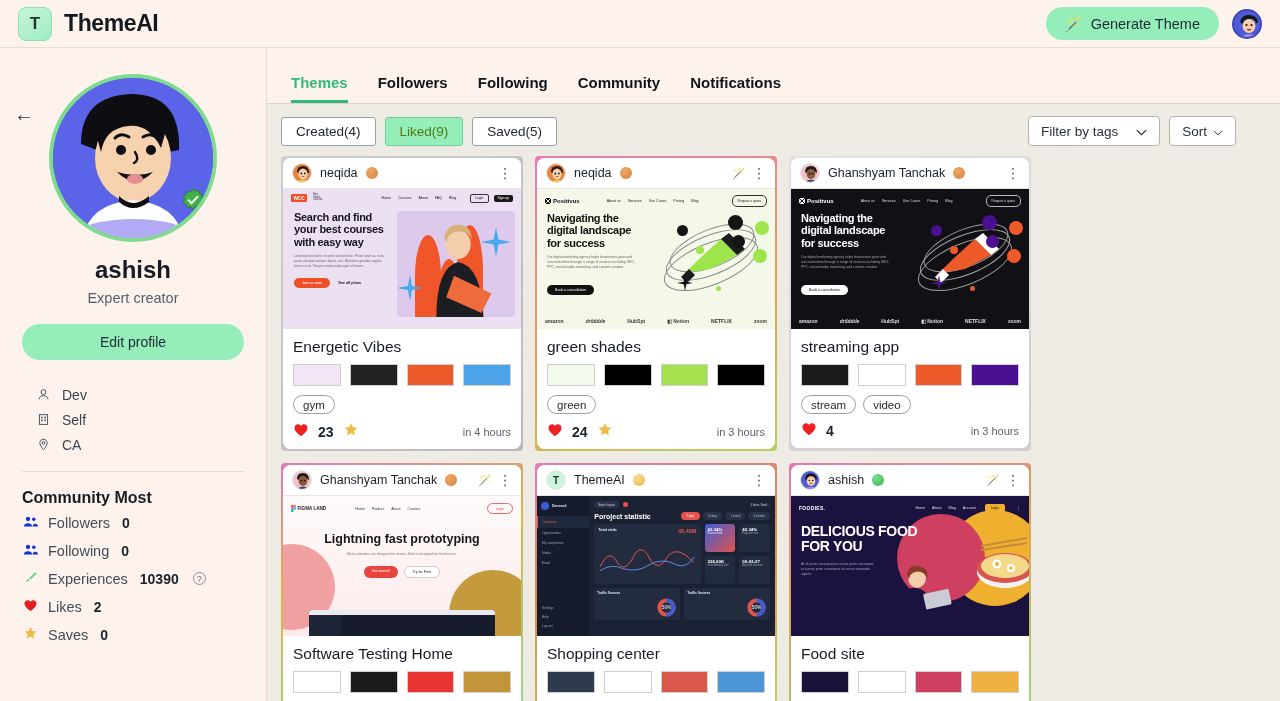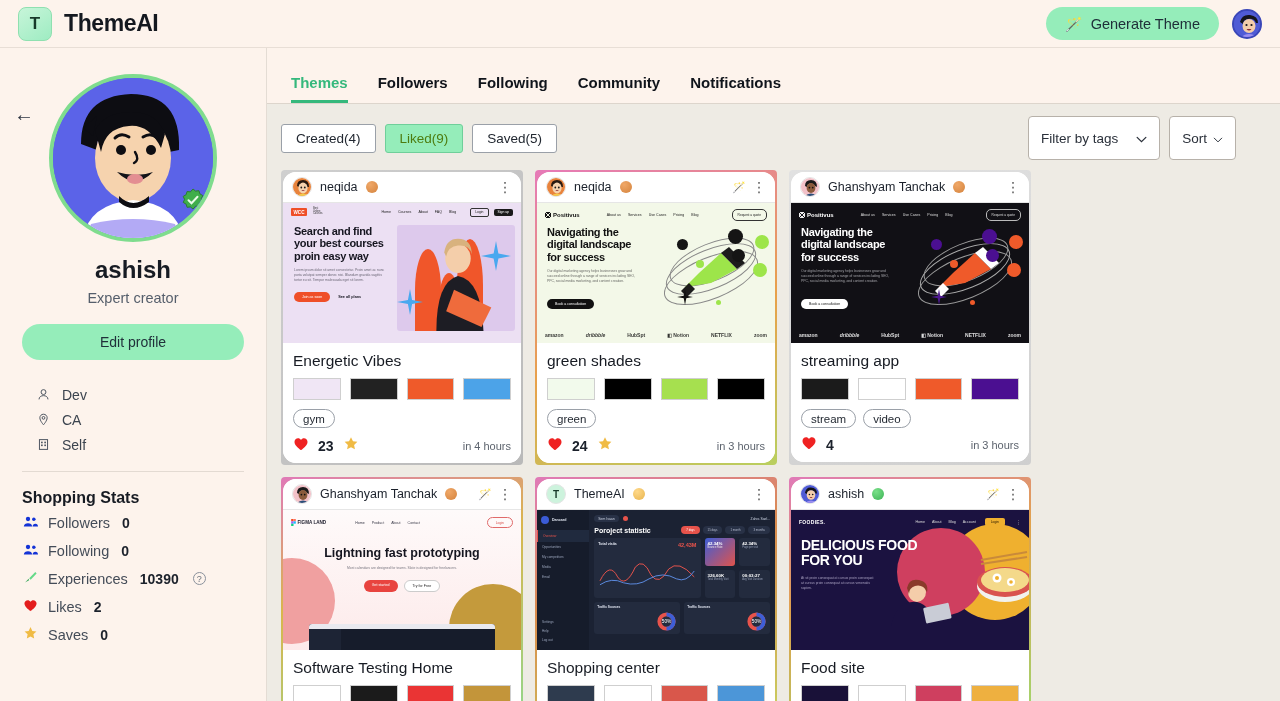--- a/index.html
+++ b/index.html
@@ -104,41 +104,41 @@
 
   .subbar { display: flex; align-items: center; padding: 12px 14px 10px 14px; flex: 0 0 auto; }
   .chip {
     height: 29px; padding: 0 14px; border: 1px solid #9aa0a8; background: #fff;
     border-radius: 3px; font-size: 13.5px; color: #222831; cursor: pointer;
     display: flex; align-items: center; margin-right: 9px; font-family: inherit;
   }
   .chip.on { background: #95edba; border-color: #6fcf9a; color: #4d7c0f; }
   .subbar-right { margin-left: auto; display: flex; gap: 9px; padding-right: 30px; }
   .selbox {
-    height: 44px; padding: 0 12px; border: 1px solid #b7b1a9; background: #fff;
+    height: 30px; padding: 0 12px; border: 1px solid #b7b1a9; background: #fff;
     border-radius: 4px; font-size: 13.5px; color: #2a303a; cursor: pointer;
     display: flex; align-items: center; gap: 18px; font-family: inherit;
   }
   .selbox.small { gap: 6px; }
 
   
   .grid-scroll { flex: 1; overflow: hidden; padding: 0 14px; position: relative; }
   .grid { display: grid; grid-template-columns: repeat(3, 242px); gap: 12px; }
 
   .card {
     background: #fff; border-radius: 4px; overflow: hidden;
     padding: 2px; position: relative;
   }
   .card.g1 { background: linear-gradient(135deg,#cfcfcf,#b9b9b9); }
   .card.g2 { background: linear-gradient(160deg,#e67ab8,#e8a14a 55%,#b9cf5f); }
   .card.g3 { background: linear-gradient(160deg,#e1e1e1,#cfcfcf); }
   .card.g4 { background: linear-gradient(160deg,#e07ab8,#d9b64c 40%,#8fd88f); }
   .card.g5 { background: linear-gradient(160deg,#e07ab8,#d98b4c 40%,#c9d25f); }
   .card.g6 { background: linear-gradient(160deg,#e07ab8,#e0a24c 40%,#9ed86f); }
-  .card-inner { background: #fff; border-radius: 13px; overflow: hidden; }
+  .card-inner { background: #fff; border-radius: 8px; overflow: hidden; }
 
   .card-head {
     display: flex; align-items: center; gap: 8px; height: 31px;
     padding: 0 9px; background: #fff; border-bottom: 1px solid #e6e6e6;
   }
   .ca {
     width: 20px; height: 20px; border-radius: 50%; flex: 0 0 20px;
     border: 1.5px solid #e4e4e4; overflow: hidden; position: relative;
   }
   .cname { font-size: 12.5px; color: #1b212b; white-space: nowrap; overflow: hidden; text-overflow: ellipsis; }
@@ -265,42 +265,42 @@
           <svg width="13" height="13" viewBox="0 0 16 16">
               <circle cx="8" cy="5" r="3" fill="none" stroke="#4a525e" stroke-width="1.2"></circle>
               <path d="M2.5 14c0-3 2.6-4.6 5.5-4.6s5.5 1.6 5.5 4.6" fill="none" stroke="#4a525e" stroke-width="1.2"></path>
             </svg>
         </span>
         <span>Dev</span>
       </div>
       <div class="meta-row">
         <span class="meta-ic">
           <svg width="13" height="13" viewBox="0 0 16 16">
-              <path d="M8 1.5c-2.6 0-4.5 2-4.5 4.4C3.5 9.5 8 14.5 8 14.5s4.5-5 4.5-8.6C12.5 3.5 10.6 1.5 8 1.5z" fill="none" stroke="#4a525e" stroke-width="1.2"></path>
-              <circle cx="8" cy="6" r="1.7" fill="none" stroke="#4a525e" stroke-width="1.2"></circle>
-            </svg>
-        </span>
-        <span>CA</span>
-      </div>
-      <div class="meta-row">
-        <span class="meta-ic">
-          <svg width="13" height="13" viewBox="0 0 16 16">
               <rect x="3" y="2" width="10" height="12" fill="none" stroke="#4a525e" stroke-width="1.2"></rect>
               <rect x="5" y="4.5" width="2" height="2" fill="#4a525e"></rect>
               <rect x="9" y="4.5" width="2" height="2" fill="#4a525e"></rect>
               <rect x="5" y="8" width="2" height="2" fill="#4a525e"></rect>
               <rect x="9" y="8" width="2" height="2" fill="#4a525e"></rect>
             </svg>
         </span>
         <span>Self</span>
       </div>
+      <div class="meta-row">
+        <span class="meta-ic">
+          <svg width="13" height="13" viewBox="0 0 16 16">
+              <path d="M8 1.5c-2.6 0-4.5 2-4.5 4.4C3.5 9.5 8 14.5 8 14.5s4.5-5 4.5-8.6C12.5 3.5 10.6 1.5 8 1.5z" fill="none" stroke="#4a525e" stroke-width="1.2"></path>
+              <circle cx="8" cy="6" r="1.7" fill="none" stroke="#4a525e" stroke-width="1.2"></circle>
+            </svg>
+        </span>
+        <span>CA</span>
+      </div>
     </div>
 
     <div class="divider"></div>
-    <div class="cs-title">Shopping Stats</div>
+    <div class="cs-title">Community Most</div>
 
     <div>
       <div class="stat-row">
         <span class="stat-ic">
           <svg width="15" height="13" viewBox="0 0 18 14">
               <circle cx="6" cy="4" r="2.6" fill="#1433d6"></circle>
               <circle cx="13" cy="4.4" r="2.1" fill="#1433d6"></circle>
               <path d="M1 13c0-2.6 2.2-4 5-4s5 1.4 5 4z" fill="#1433d6"></path>
               <path d="M11.5 13c0-2.1 1.4-3.4 3.4-3.4S18 11 18 13z" fill="#1433d6"></path>
             </svg>
@@ -418,21 +418,21 @@
                     <span>Home</span>
                       <span>Courses</span>
                       <span>About</span>
                       <span>FAQ</span>
                       <span>Blog</span>
                   </span>
                   <span style="border:.5px solid #333;border-radius:2px;font-size:3.4px;padding:1.5px 4px;margin-left:9px;color:#222;">Login</span>
                   <span style="background:#1a1a1a;color:#fff;border-radius:2px;font-size:3.4px;padding:1.5px 4px;">Sign up</span>
                 </div>
                 <div style="padding:4px 0 0 11px;width:104px;">
-                  <div class="mk-h" style="color:#15151f;">Search and find your best courses proin easy way</div>
+                  <div class="mk-h" style="color:#15151f;">Search and find your best courses with easy way</div>
                   <div class="mk-p" style="margin-top:6px;color:#3b3b48;">Lorem ipsum dolor sit amet consectetur. Proin amet ac nunc porta volutpat semper donec nisi. Blandum gravida sagittis tortor eu sit. Tempor malesuada eget sit lorem.</div>
                   <div style="margin-top:9px;display:flex;align-items:center;gap:8px;">
                     <span class="mk-btn" style="background:#ef4f28;color:#fff;">Join as soon</span>
                     <span style="font-size:3.8px;font-weight:700;color:#15151f;">See all plans</span>
                   </div>
                 </div>
                 <div style="position:absolute;right:6px;top:22px;width:118px;height:106px;background:#ddc9ec;border-radius:3px;overflow:hidden;">
                   <div class="orange-blob" style="left:18px;bottom:0;width:26px;height:82px;"></div>
                   <div class="orange-blob" style="left:42px;bottom:0;width:20px;height:58px;"></div>
                   <div class="orange-blob" style="left:60px;bottom:0;width:26px;height:92px;"></div>

